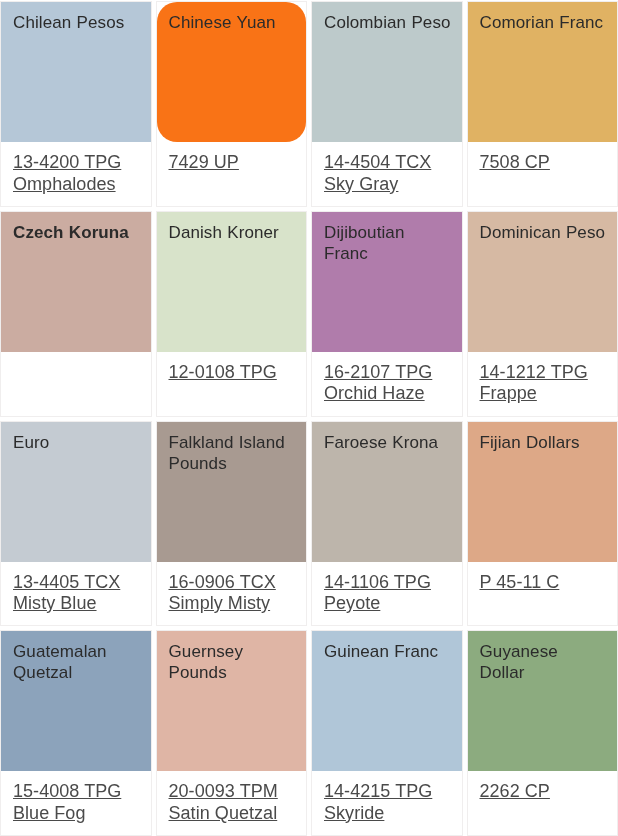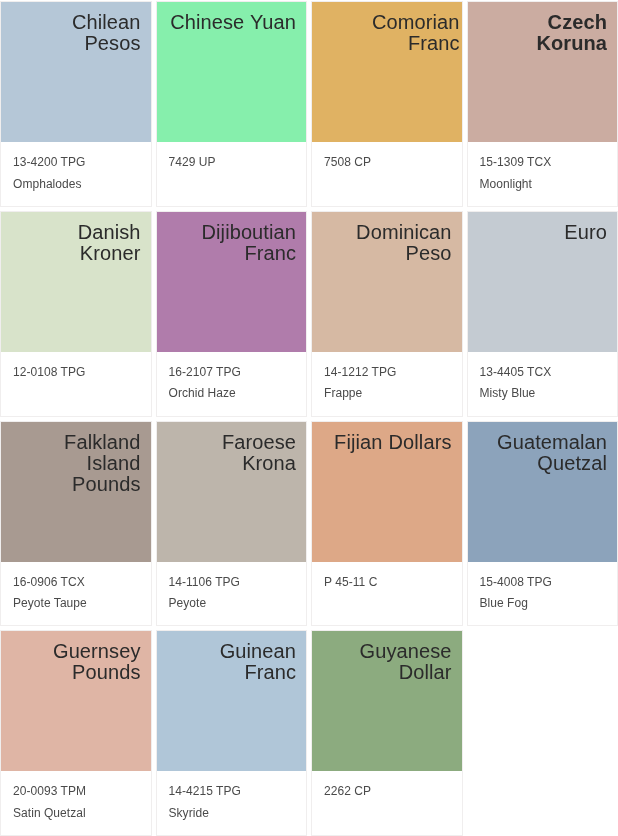--- a/index.html
+++ b/index.html
@@ -33,83 +33,88 @@
     box-shadow: 0 0 0 1px #f0eeee;
   }
   .swatch {
     flex: 0 0 140px;
     height: 140px;
     position: relative;
     padding: 10px 10px 0 12px;
     box-sizing: border-box;
   }
   .currency-name {
-    font-size: 20px;
+    font-size: 17px;
     line-height: 21px;
     color: #2b2b2b;
     letter-spacing: 0.1px;
     word-spacing: 0.4px;
     max-width: 138px;
-    text-align: right;
   }
   .footer {
     flex: 1 1 auto;
     padding: 10px 10px 6px 12px;
     box-sizing: border-box;
     background: #ffffff;
   }
   .code, .colorname {
-    font-size: 12px;
+    font-size: 18px;
     line-height: 21.5px;
     color: #4a4a4a;
     letter-spacing: 0.05px;
     white-space: nowrap;
+    text-decoration: underline;
   }
   
   .card.bleed-right .swatch {
     margin-right: -8px;
   }
 </style>
 </head>
 <body>
 
 <div id="grid">
     <div class="card">
       <div class="swatch" style="background: rgb(181, 199, 215);">
         <div class="currency-name">Chilean Pesos</div>
       </div>
       <div class="footer">
         <div class="code">13-4200 TPG</div>
         <div class="colorname">Omphalodes</div>
       </div>
     </div>
     <div class="card">
-      <div class="swatch" style="background: #86efac;">
+      <div class="swatch" style="background: #f97316; border-radius: 20px;">
         <div class="currency-name">Chinese Yuan</div>
       </div>
       <div class="footer">
         <div class="code">7429 UP</div>
+      </div>
+    </div>
+    <div class="card">
+      <div class="swatch" style="background: rgb(189, 202, 203);">
+        <div class="currency-name">Colombian Peso</div>
+      </div>
+      <div class="footer">
+        <div class="code">14-4504 TCX</div>
+        <div class="colorname">Sky Gray</div>
       </div>
     </div>
     <div class="card bleed-right">
       <div class="swatch" style="background: rgb(224, 178, 99);">
         <div class="currency-name">Comorian Franc</div>
       </div>
       <div class="footer">
         <div class="code">7508 CP</div>
       </div>
     </div>
     <div class="card">
       <div class="swatch" style="background: rgb(203, 172, 161); font-weight: bold;">
         <div class="currency-name">Czech Koruna</div>
       </div>
-      <div class="footer">
-        <div class="code">15-1309 TCX</div>
-        <div class="colorname">Moonlight</div>
-      </div>
     </div>
     <div class="card">
       <div class="swatch" style="background: rgb(216, 227, 202);">
         <div class="currency-name">Danish Kroner</div>
       </div>
       <div class="footer">
         <div class="code">12-0108 TPG</div>
       </div>
     </div>
     <div class="card">
@@ -138,21 +143,21 @@
         <div class="code">13-4405 TCX</div>
         <div class="colorname">Misty Blue</div>
       </div>
     </div>
     <div class="card">
       <div class="swatch" style="background: rgb(168, 154, 145);">
         <div class="currency-name">Falkland Island Pounds</div>
       </div>
       <div class="footer">
         <div class="code">16-0906 TCX</div>
-        <div class="colorname">Peyote Taupe</div>
+        <div class="colorname">Simply Misty</div>
       </div>
     </div>
     <div class="card">
       <div class="swatch" style="background: rgb(189, 181, 171);">
         <div class="currency-name">Faroese Krona</div>
       </div>
       <div class="footer">
         <div class="code">14-1106 TPG</div>
         <div class="colorname">Peyote</div>
       </div>

